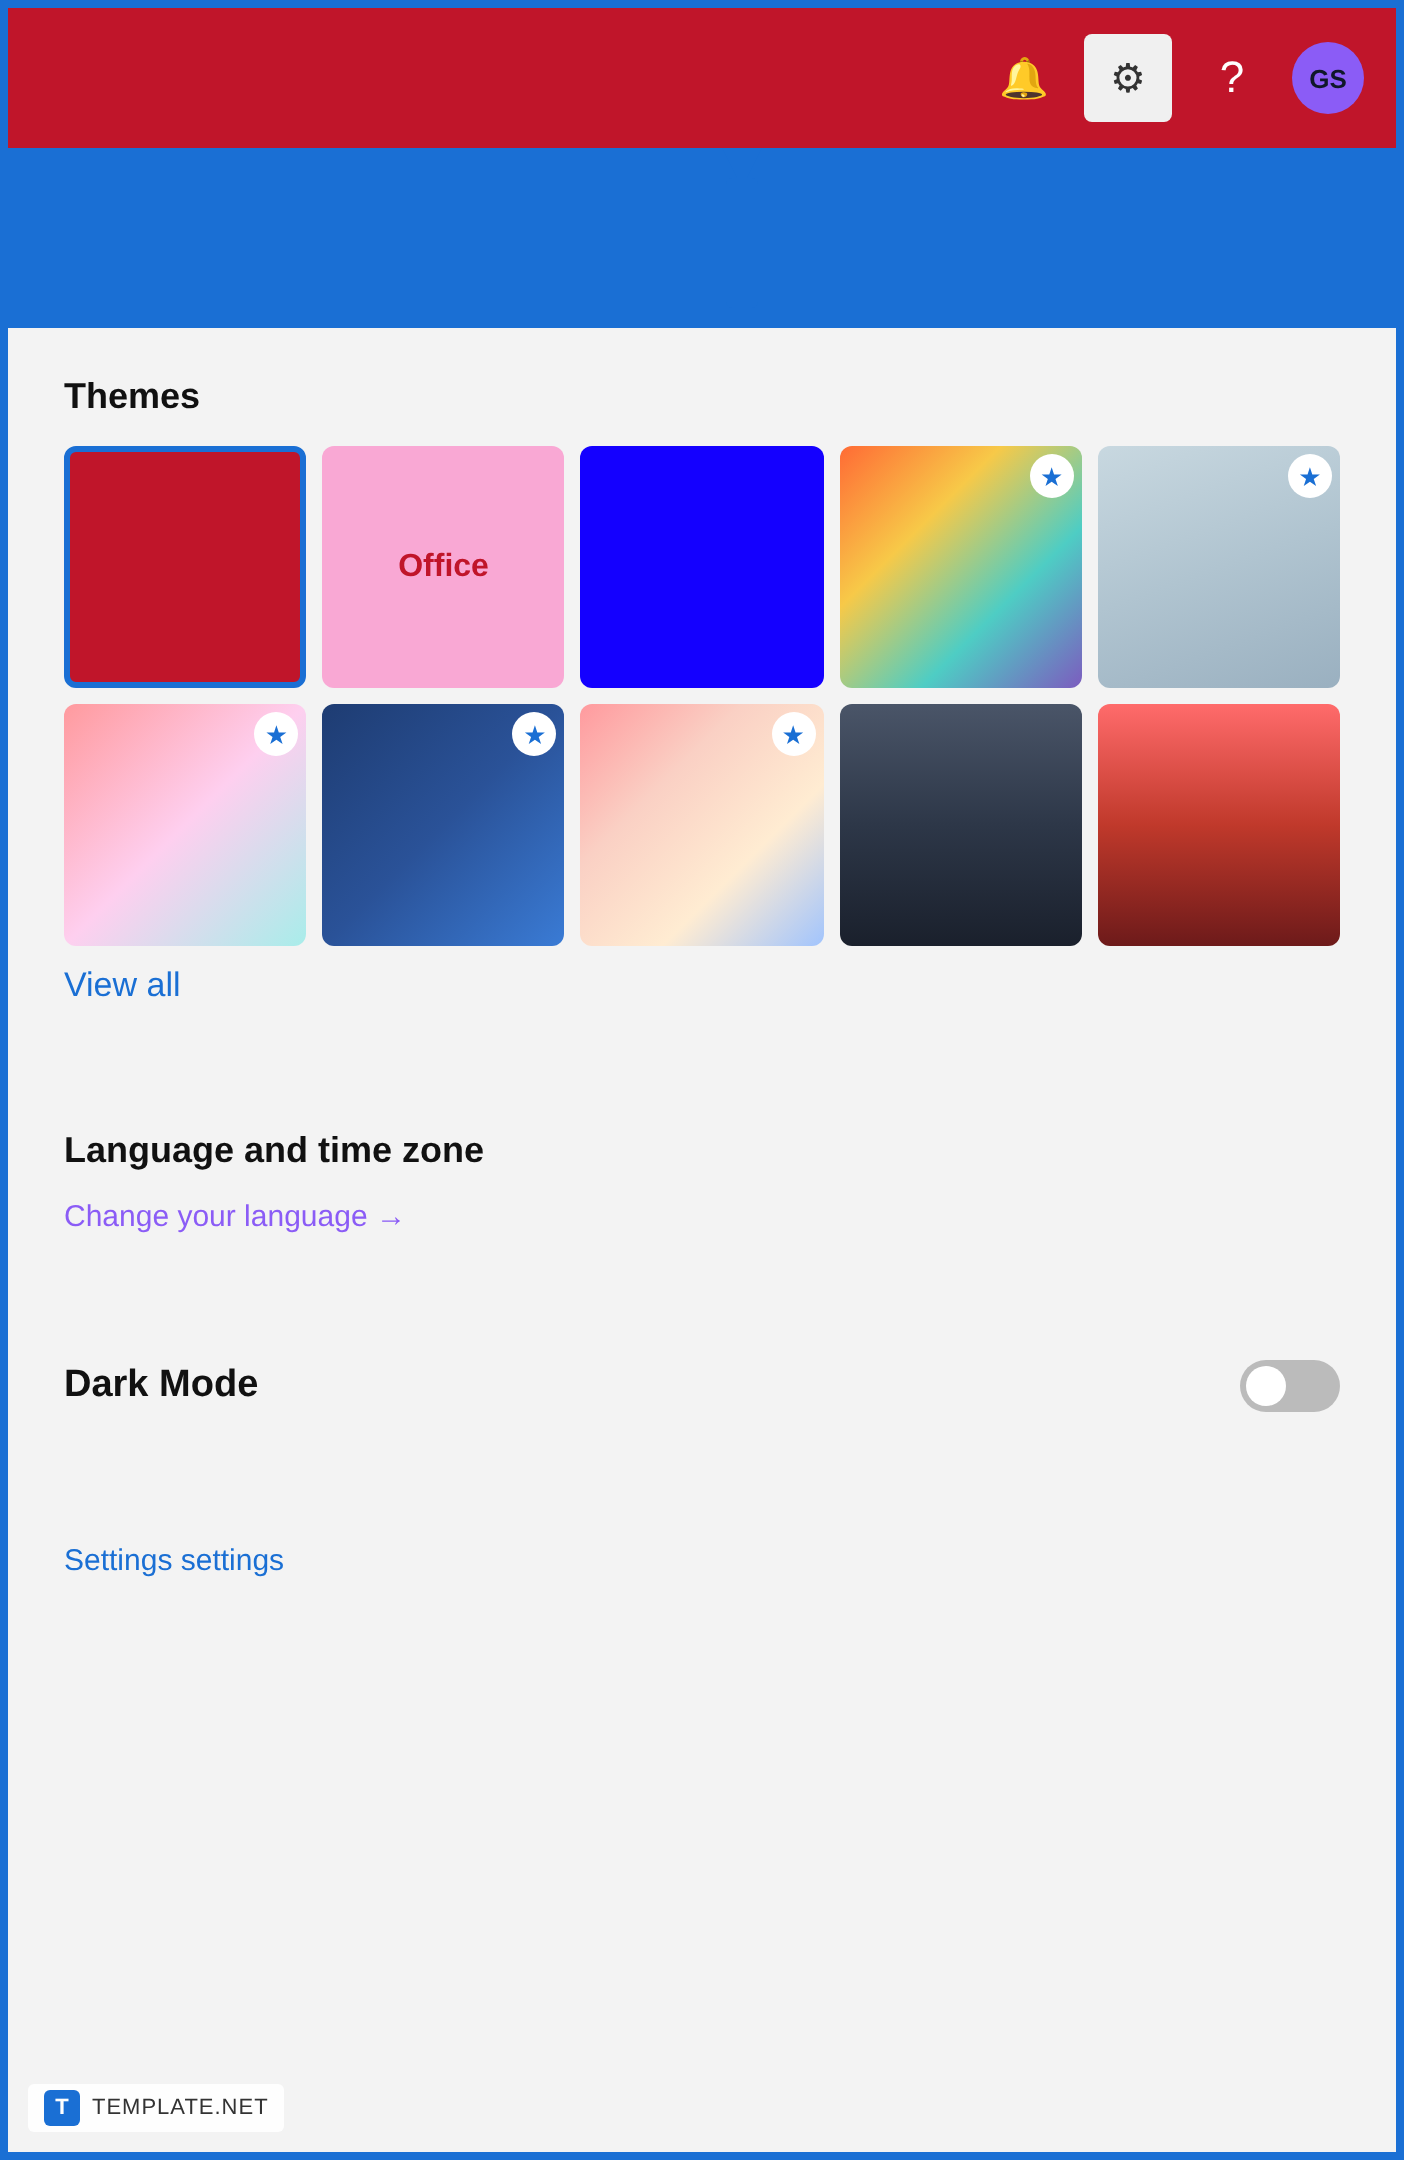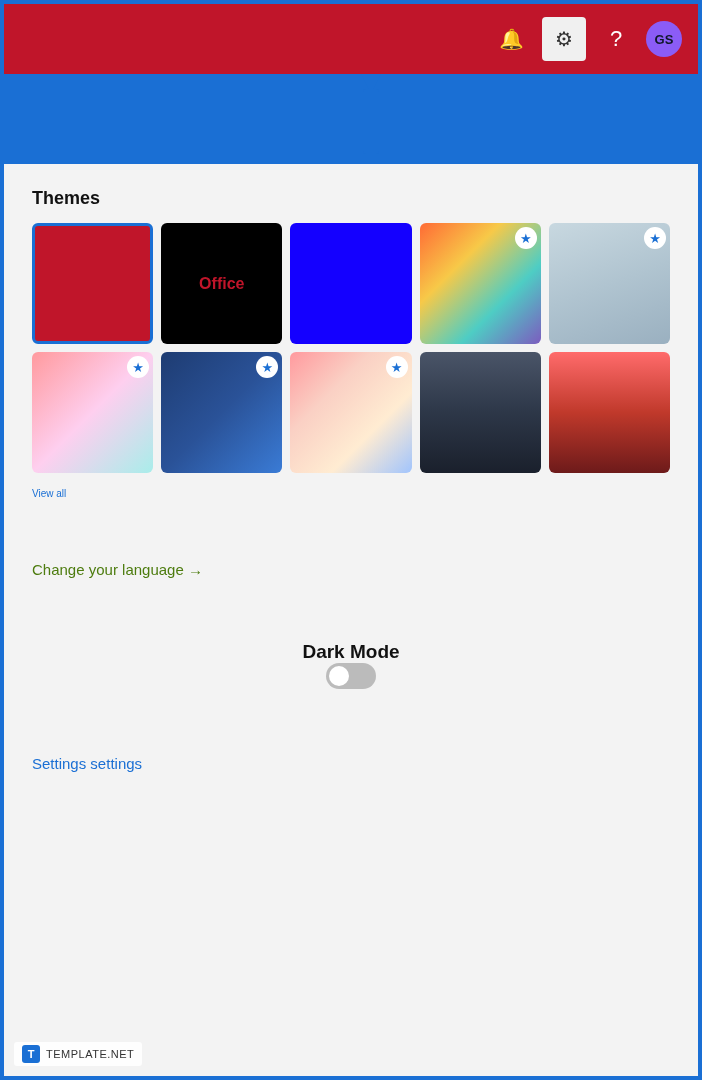--- a/index.html
+++ b/index.html
@@ -137,21 +137,21 @@
 
     .theme-item.selected {
       border: 3px solid #1a6fd4;
     }
 
     .theme-red {
       background: #c0152a;
     }
 
     .theme-office {
-      background: #000000;
+      background: #f9a8d4;
       display: flex;
       align-items: center;
       justify-content: center;
       font-size: 16px;
       font-weight: 600;
       color: #c0152a;
       font-family: 'Segoe UI', Arial, sans-serif;
     }
 
     .theme-blue {
@@ -195,49 +195,48 @@
       background: white;
       border-radius: 50%;
       display: flex;
       align-items: center;
       justify-content: center;
       font-size: 13px;
     }
 
     .view-all-link {
       color: #1a6fd4;
-      font-size: 10px;
+      font-size: 17px;
       cursor: pointer;
       margin-bottom: 32px;
       display: inline-block;
     }
 
     
     .section-gap {
       height: 30px;
     }
 
     
     .lang-section {
       margin-bottom: 32px;
     }
 
     .lang-link {
-      color: #4d7c0f;
+      color: #8b5cf6;
       font-size: 15px;
       cursor: pointer;
     }
 
     
     .toggle-row {
       display: flex;
       align-items: center;
       justify-content: space-between;
       margin-bottom: 36px;
-      flex-direction: column;
     }
 
     .toggle-label {
       font-size: 19px;
       font-weight: 700;
       color: #111;
     }
 
     .toggle {
       width: 50px;
@@ -402,20 +401,21 @@
 
     <div class="theme-item theme-sunset"></div>
   </div>
 
   <span class="view-all-link">View all</span>
 
   <div class="section-gap"></div>
 
   
   <div class="lang-section">
+    <div class="section-title">Language and time zone</div>
     <span class="lang-link">Change your language →</span>
   </div>
 
   <div class="section-gap"></div>
 
   
   <div class="toggle-row">
     <span class="toggle-label">Dark Mode</span>
     <div class="toggle toggle-off">
       <div class="toggle-knob toggle-knob-left"></div>

